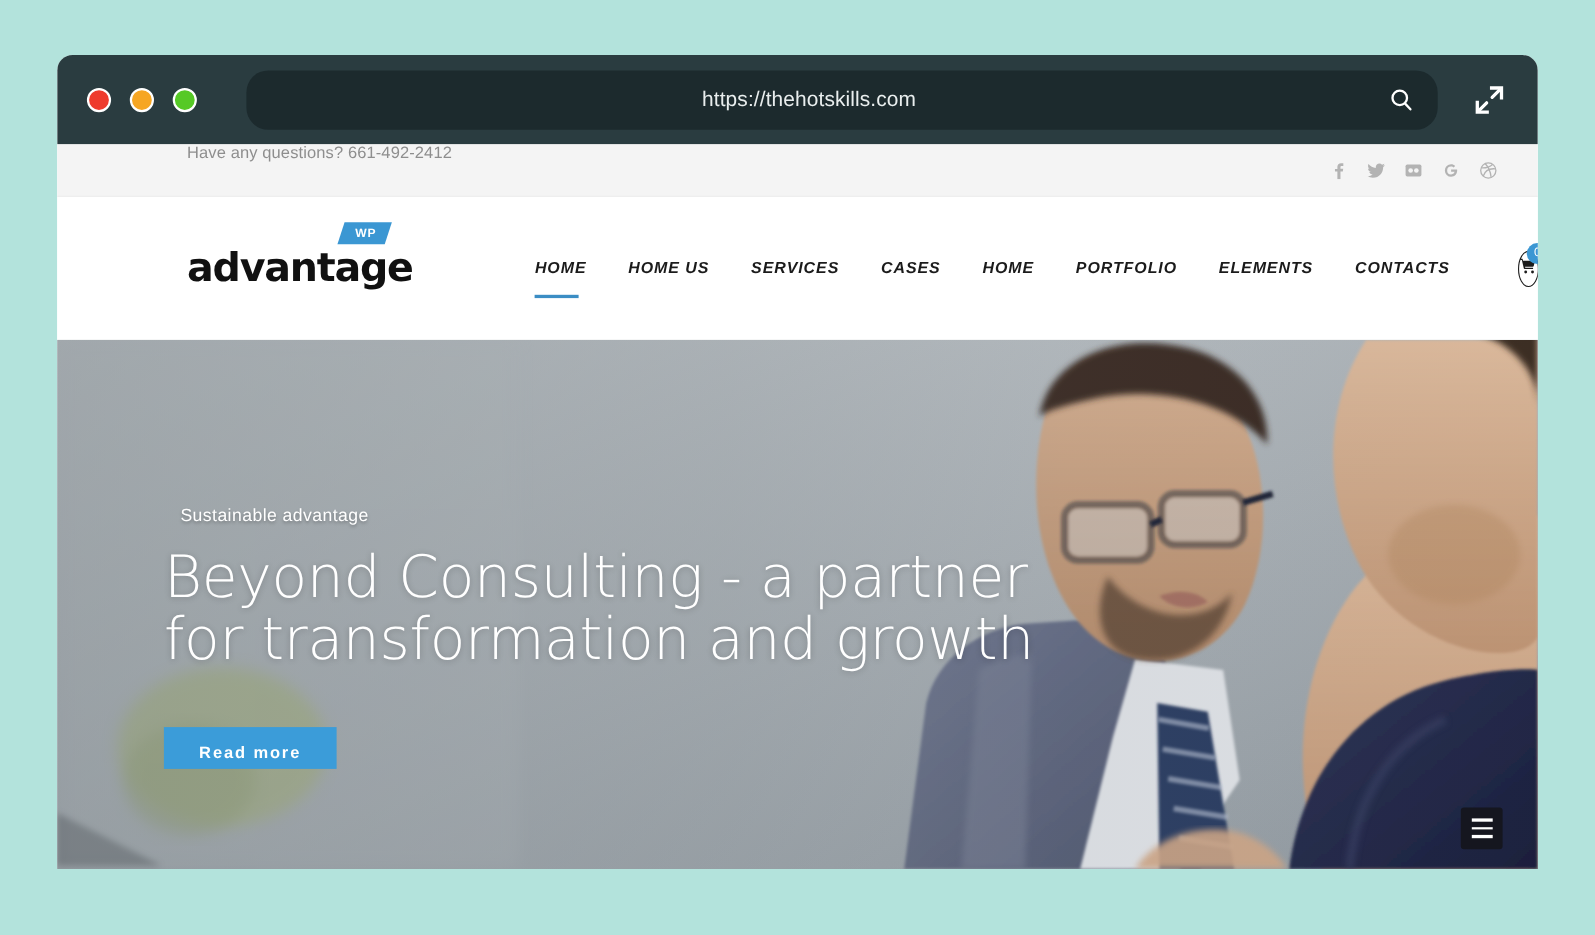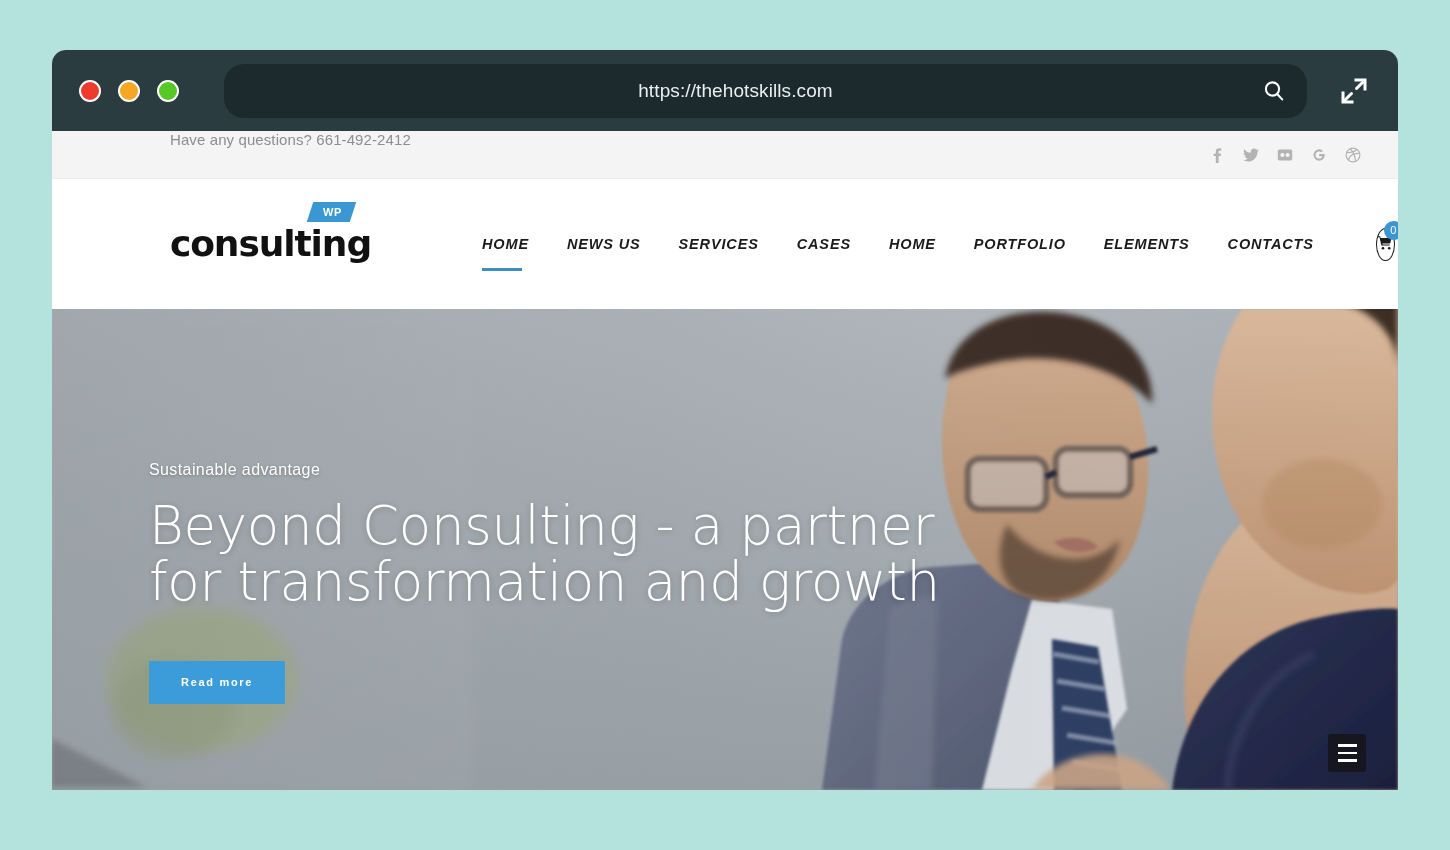--- a/index.html
+++ b/index.html
@@ -211,40 +211,41 @@
     position: absolute;
     left: 97px; top: 152px;
     width: 800px;
   }
   #hero-eyebrow {
     font-size: 16px;
     color: #ffffff;
     letter-spacing: .4px;
     margin-bottom: 19px;
     text-shadow: 0 1px 3px rgba(0,0,0,.28);
+    margin-left: 15px;
   }
   #hero-title {
     font-size: 53px;
     line-height: 1.06;
     font-weight: 300;
     color: #ffffff;
     letter-spacing: -.3px;
     text-shadow: 0 1px 6px rgba(0,0,0,.22);
     font-family: "DejaVu Sans", sans-serif;
   }
   #hero-title .line { display: block; }
   #read-more-button {
     margin-top: 51px;
     display: inline-block;
     background: #3b9cd9;
     color: #ffffff;
-    font-size: 11px;
+    font-size: 15px;
     font-weight: bold;
     letter-spacing: 1.7px;
-    padding: 15px 32px 16px;
+    padding: 15px 32px 6px;
     text-decoration: none;
     text-align: right;
   }
 
   #hero-menu-toggle {
     position: absolute;
     right: 32px; bottom: 18px;
     width: 38px; height: 38px;
     background: #15161f;
     border-radius: 3px;
@@ -319,27 +320,27 @@
           <path d="M1.6 5.6c4 .2 7.6-.6 10.2-3.1"></path>
           <path d="M3.3 13.2C4.8 8.6 8.2 5.9 14.4 6.5"></path>
           <path d="M5.1 1.7c3 3.2 4.9 6.9 5.4 12.1"></path>
         </svg>
       </span>
     </div>
   </div>
 
   <div id="site-header">
     <div id="logo">
-      <span id="logo-text">consulting</span>
+      <span id="logo-text">advantage</span>
       <span id="logo-badge"><span>WP</span></span>
     </div>
 
     <nav id="main-nav">
       <a class="nav-item active" href="#">HOME</a>
-      <a class="nav-item" href="#">NEWS US</a>
+      <a class="nav-item" href="#">HOME US</a>
       <a class="nav-item" href="#">SERVICES</a>
       <a class="nav-item" href="#">CASES</a>
       <a class="nav-item" href="#">HOME</a>
       <a class="nav-item" href="#">PORTFOLIO</a>
       <a class="nav-item" href="#">ELEMENTS</a>
       <a class="nav-item" href="#">CONTACTS</a>
     </nav>
 
     <div id="cart-button">
       <span>

